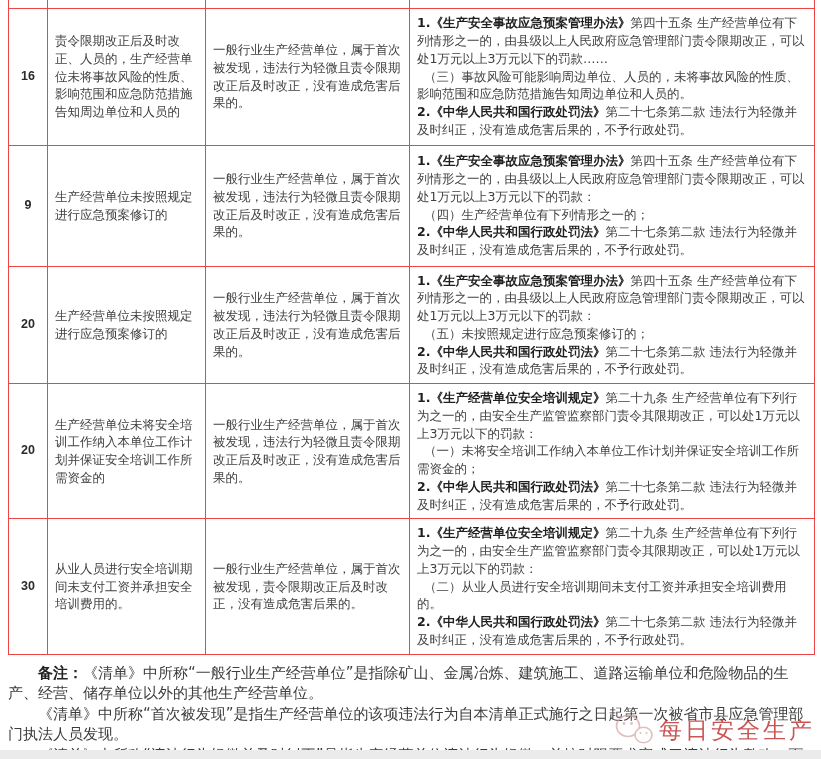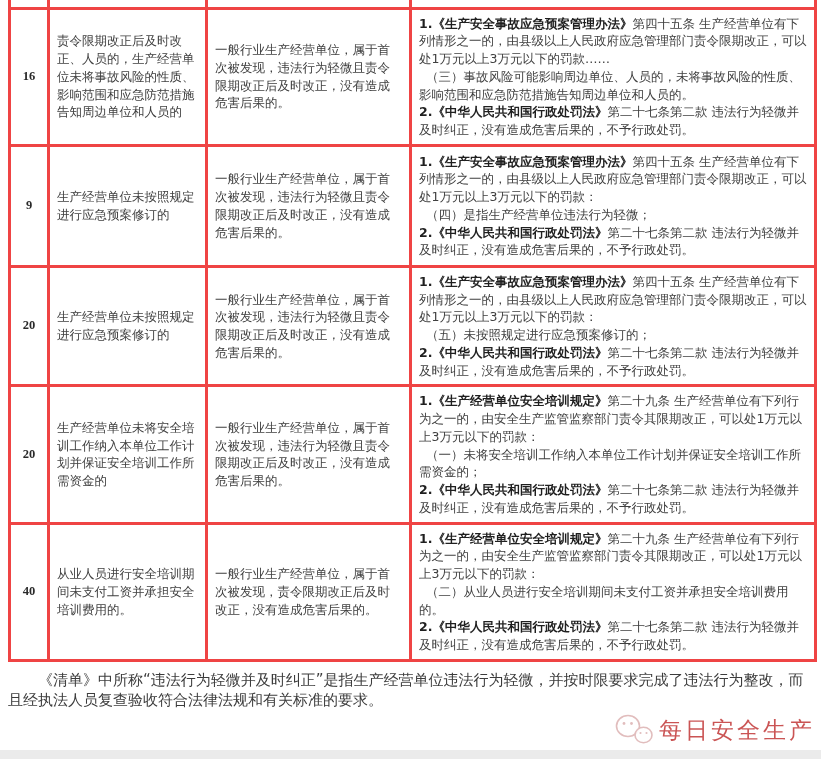--- a/index.html
+++ b/index.html
@@ -14,30 +14,30 @@
 
   
   table.penalty-table {
     border-collapse: collapse;
     margin-left: 8px;
     width: 806px;
     table-layout: fixed;
     color: #404040;
   }
   table.penalty-table td {
-    border: 3px solid #ef4444;
+    border: 1px solid #ef4444;
     vertical-align: middle;
     font-size: 12.5px;
     line-height: 1.42;
     padding: 5px 7px;
   }
   tr.stub-row td { border-top: none; height: 8px; padding: 0; }
   td.col-num {
     text-align: center;
-    font-family: Liberation Serif, serif;
+    font-family: Liberation Sans, sans-serif;
     font-weight: bold;
     color: #2a2a2a;
     font-size: 13px;
   }
   td.col-violation { text-align: left; }
   td.col-condition { text-align: left; }
   td.col-legal { vertical-align: top; padding-top: 6px; }
   .legal-item { margin: 0; }
   .legal-item b { color: #1f1f1f; }
   .legal-item.indent { text-indent: 7px; }
@@ -128,21 +128,21 @@
         <span>9</span>
       </td>
       <td class="col-violation">
         <span>生产经营单位未按照规定进行应急预案修订的</span>
       </td>
       <td class="col-condition">
         <span>一般行业生产经营单位，属于首次被发现，违法行为轻微且责令限期改正后及时改正，没有造成危害后果的。</span>
       </td>
       <td class="col-legal">
             <p class="legal-item"><b>1.《生产安全事故应急预案管理办法》</b>第四十五条 生产经营单位有下列情形之一的，由县级以上人民政府应急管理部门责令限期改正，可以处1万元以上3万元以下的罚款：</p>
-            <p class="legal-item indent">（四）是指生产经营单位违法行为轻微；</p>
+            <p class="legal-item indent">（四）生产经营单位有下列情形之一的；</p>
             <p class="legal-item"><b>2.《中华人民共和国行政处罚法》</b>第二十七条第二款 违法行为轻微并及时纠正，没有造成危害后果的，不予行政处罚。</p>
           </td>
     </tr>
 
     <tr class="row-18">
       <td class="col-num">
         <span>20</span>
       </td>
       <td class="col-violation">
         <span>生产经营单位未按照规定进行应急预案修订的</span>
@@ -169,38 +169,40 @@
       </td>
       <td class="col-legal">
             <p class="legal-item"><b>1.《生产经营单位安全培训规定》</b>第二十九条 生产经营单位有下列行为之一的，由安全生产监管监察部门责令其限期改正，可以处1万元以上3万元以下的罚款：</p>
             <p class="legal-item indent">（一）未将安全培训工作纳入本单位工作计划并保证安全培训工作所需资金的；</p>
             <p class="legal-item"><b>2.《中华人民共和国行政处罚法》</b>第二十七条第二款 违法行为轻微并及时纠正，没有造成危害后果的，不予行政处罚。</p>
           </td>
     </tr>
 
     <tr class="row-20">
       <td class="col-num">
-        <span>40</span>
+        <span>30</span>
       </td>
       <td class="col-violation">
         <span>从业人员进行安全培训期间未支付工资并承担安全培训费用的。</span>
       </td>
       <td class="col-condition">
         <span>一般行业生产经营单位，属于首次被发现，责令限期改正后及时改正，没有造成危害后果的。</span>
       </td>
       <td class="col-legal">
             <p class="legal-item"><b>1.《生产经营单位安全培训规定》</b>第二十九条 生产经营单位有下列行为之一的，由安全生产监管监察部门责令其限期改正，可以处1万元以上3万元以下的罚款：</p>
             <p class="legal-item indent">（二）从业人员进行安全培训期间未支付工资并承担安全培训费用的。</p>
             <p class="legal-item"><b>2.《中华人民共和国行政处罚法》</b>第二十七条第二款 违法行为轻微并及时纠正，没有造成危害后果的，不予行政处罚。</p>
           </td>
     </tr>
   </tbody>
   </table>
 
   <div class="notes">
+      <p><b>备注：</b>《清单》中所称“一般行业生产经营单位”是指除矿山、金属冶炼、建筑施工、道路运输单位和危险物品的生产、经营、储存单位以外的其他生产经营单位。</p>
+      <p>《清单》中所称“首次被发现”是指生产经营单位的该项违法行为自本清单正式施行之日起第一次被省市县应急管理部门执法人员发现。</p>
       <p>《清单》中所称“违法行为轻微并及时纠正”是指生产经营单位违法行为轻微，并按时限要求完成了违法行为整改，而且经执法人员复查验收符合法律法规和有关标准的要求。</p>
     </div>
 
   <div class="watermark">
     <span>
       <svg width="42" height="34" viewBox="0 0 42 34">
         <ellipse cx="14" cy="13" rx="11.5" ry="10.5" fill="none" stroke="#d8a8a8" stroke-width="1.6"></ellipse>
         <circle cx="10" cy="10.5" r="1.4" fill="#d8a8a8"></circle>
         <circle cx="17.5" cy="10.5" r="1.4" fill="#d8a8a8"></circle>
         <ellipse cx="29.5" cy="22" rx="8.5" ry="7.8" fill="#ffffff" fill-opacity="0.9" stroke="#d8a8a8" stroke-width="1.6"></ellipse>

